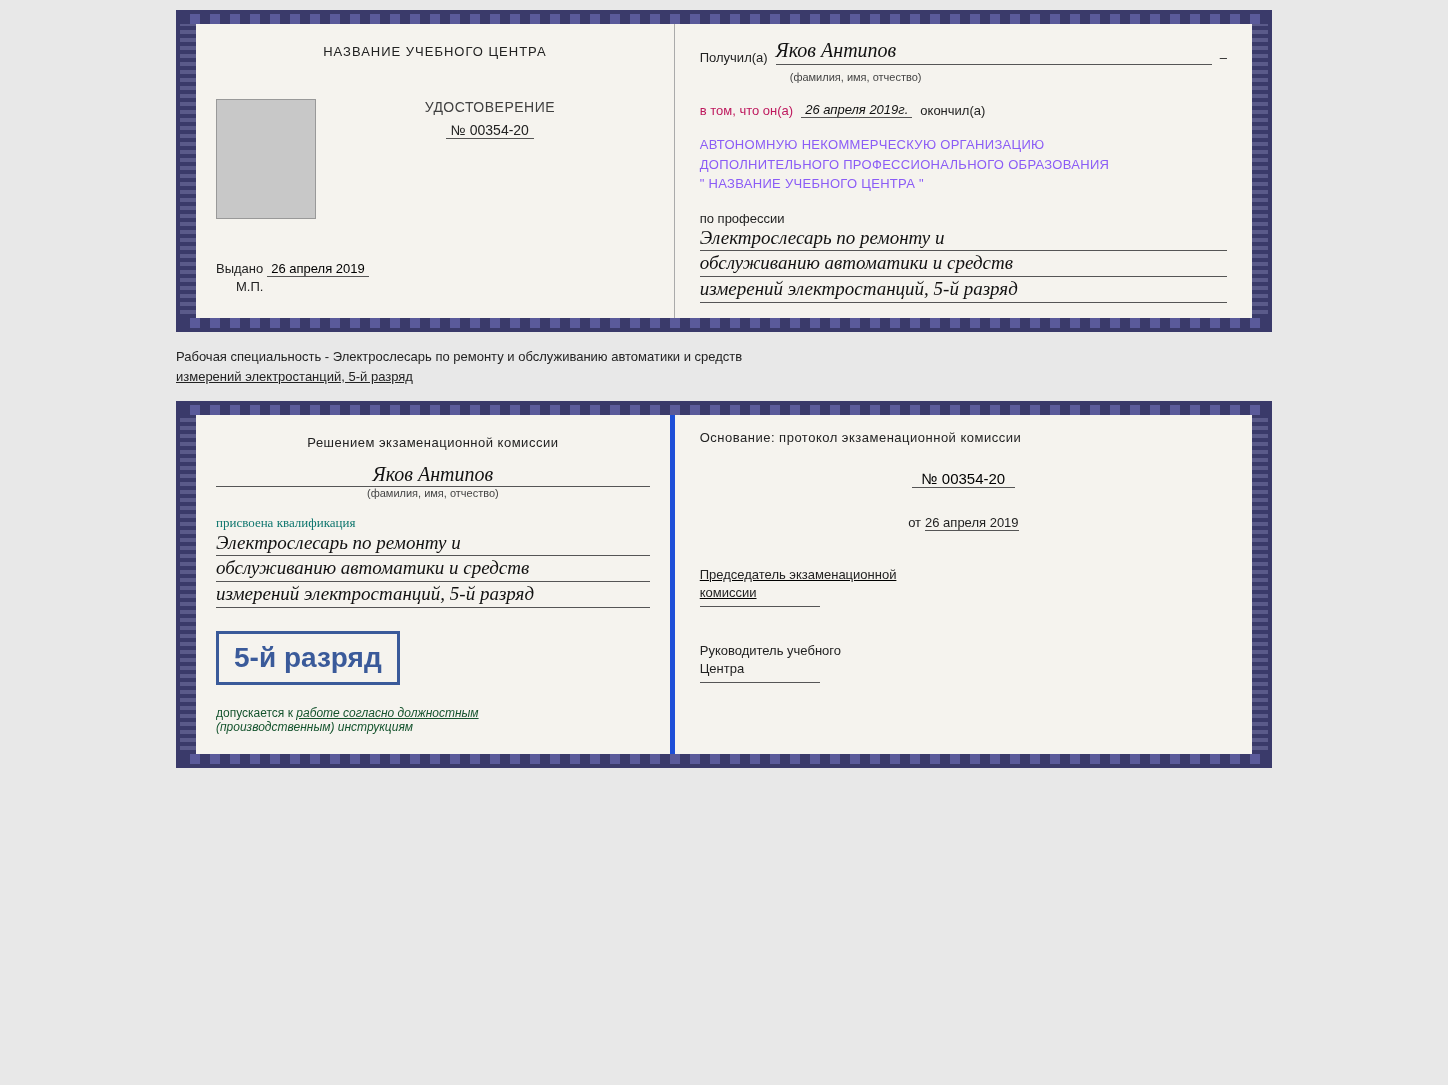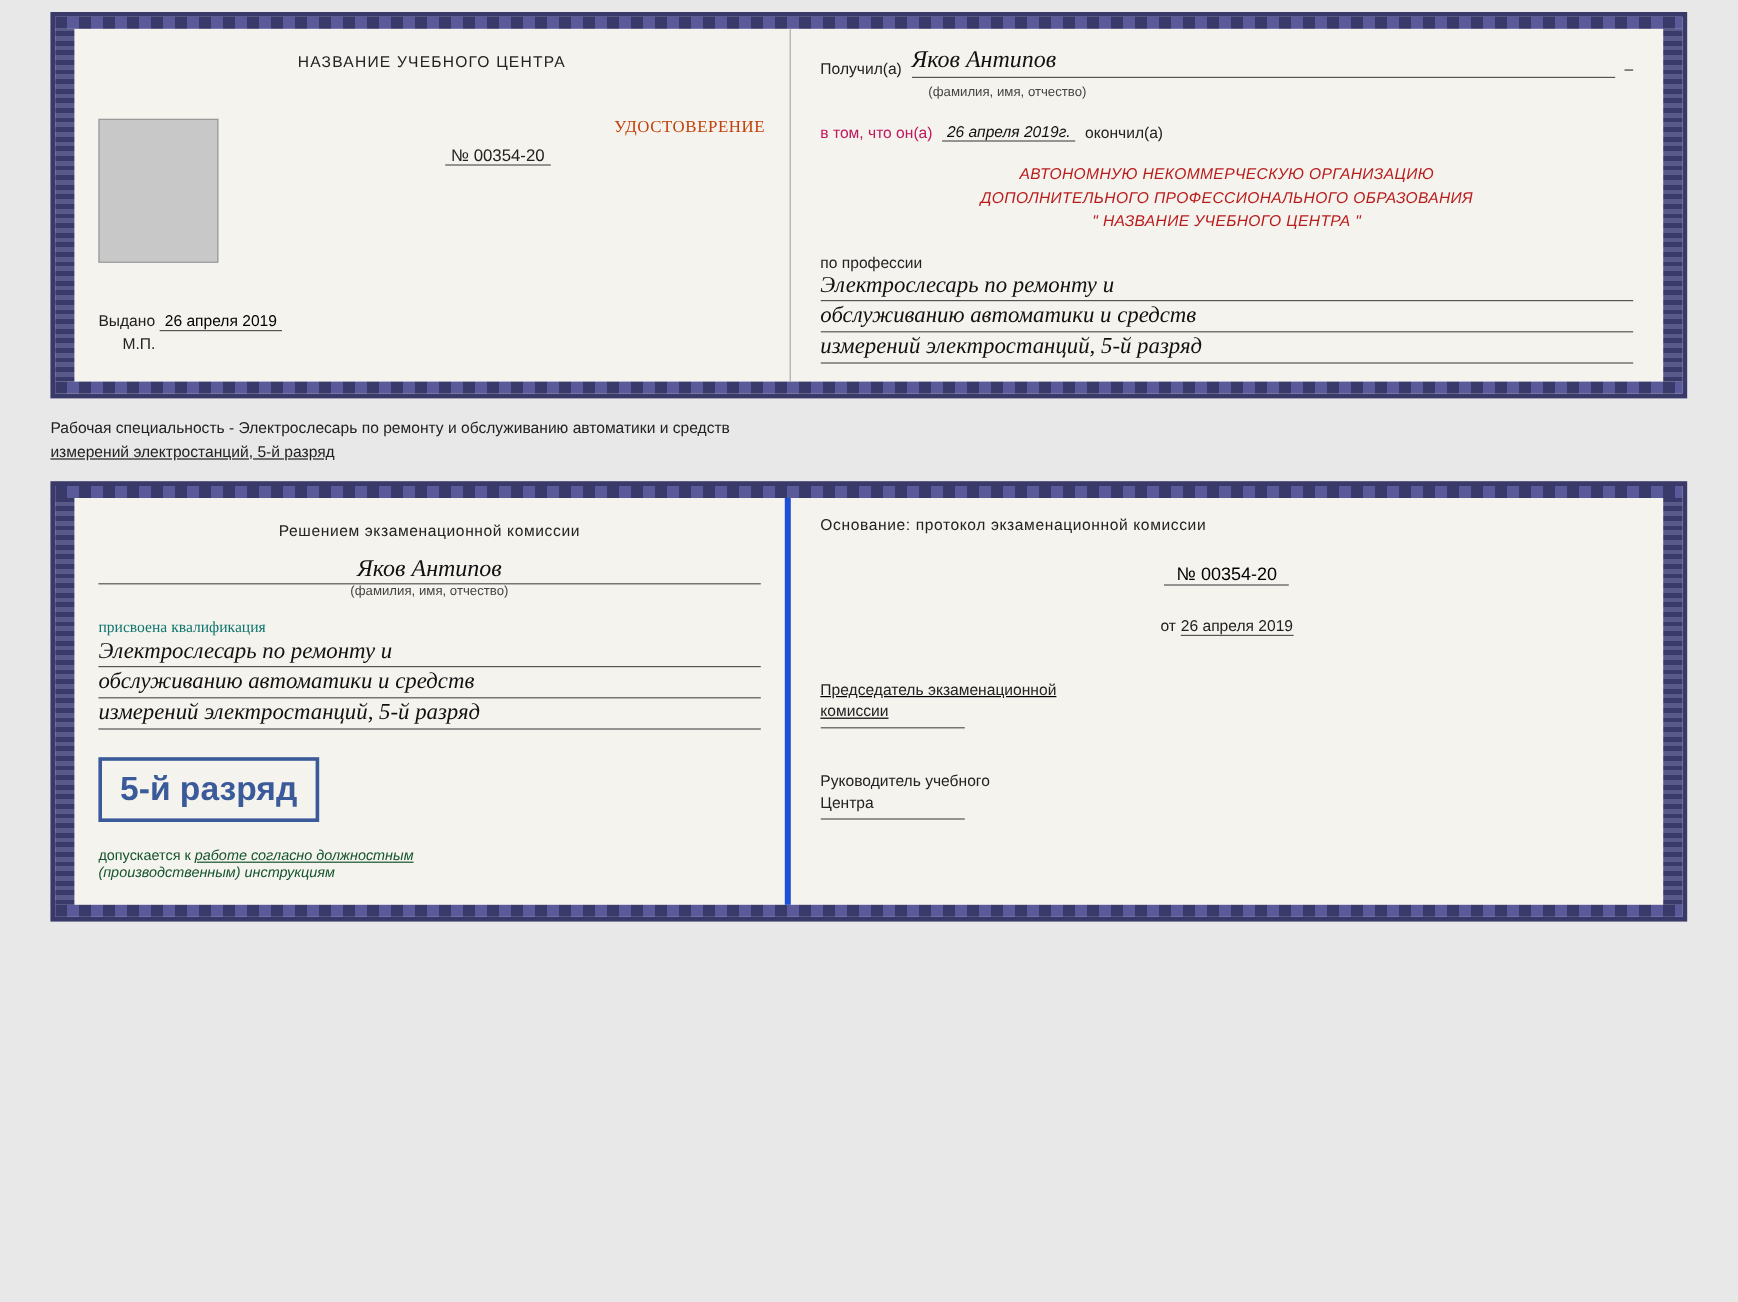--- a/index.html
+++ b/index.html
@@ -8,21 +8,21 @@
       font-family: 'Times New Roman', Times, serif;
       width: 1448px;
       min-height: 1085px;
       display: flex;
       flex-direction: column;
       align-items: center;
       padding: 10px;
     }
 
     .document-wrapper {
-      width: 1364px;
+      width: 1096px;
       display: flex;
       flex-direction: column;
       gap: 8px;
     }
 
     .cert-top-left {
       width: 44%;
       border-right: 1px solid #aaa;
       padding: 20px 20px;
       display: flex;
@@ -56,25 +56,24 @@
       width: 100px;
       height: 120px;
       background: #c8c8c8;
       border: 1px solid #999;
       margin: 10px 0;
       flex-shrink: 0;
     }
 
     .cert-title {
       font-size: 14px;
-      font-family: Liberation Serif, serif;
+      font-family: Liberation Sans, sans-serif;
       text-transform: uppercase;
       letter-spacing: 0.5px;
-      color: #c2410c;
-      text-align: right;
+      color: #404040;
     }
 
     .cert-number {
       font-size: 14px;
       font-family: Arial, sans-serif;
       color: #222;
       border-bottom: 1px solid #555;
       display: inline-block;
       padding: 0 5px;
     }
@@ -128,24 +127,23 @@
       color: #111;
       border-bottom: 1px solid #555;
       padding: 0 4px;
     }
 
     .cert-org-block {
       font-size: 13px;
       font-family: Arial, sans-serif;
       text-transform: uppercase;
       letter-spacing: 0.3px;
-      text-align: center;
+      text-align: left;
       line-height: 1.5;
-      color: #b91c1c;
-      font-style: italic;
+      color: #8b5cf6;
     }
 
     .profession-label {
       font-size: 13px;
       font-family: Arial, sans-serif;
       color: #222;
     }
 
     .profession-value {
       font-size: 19px;

